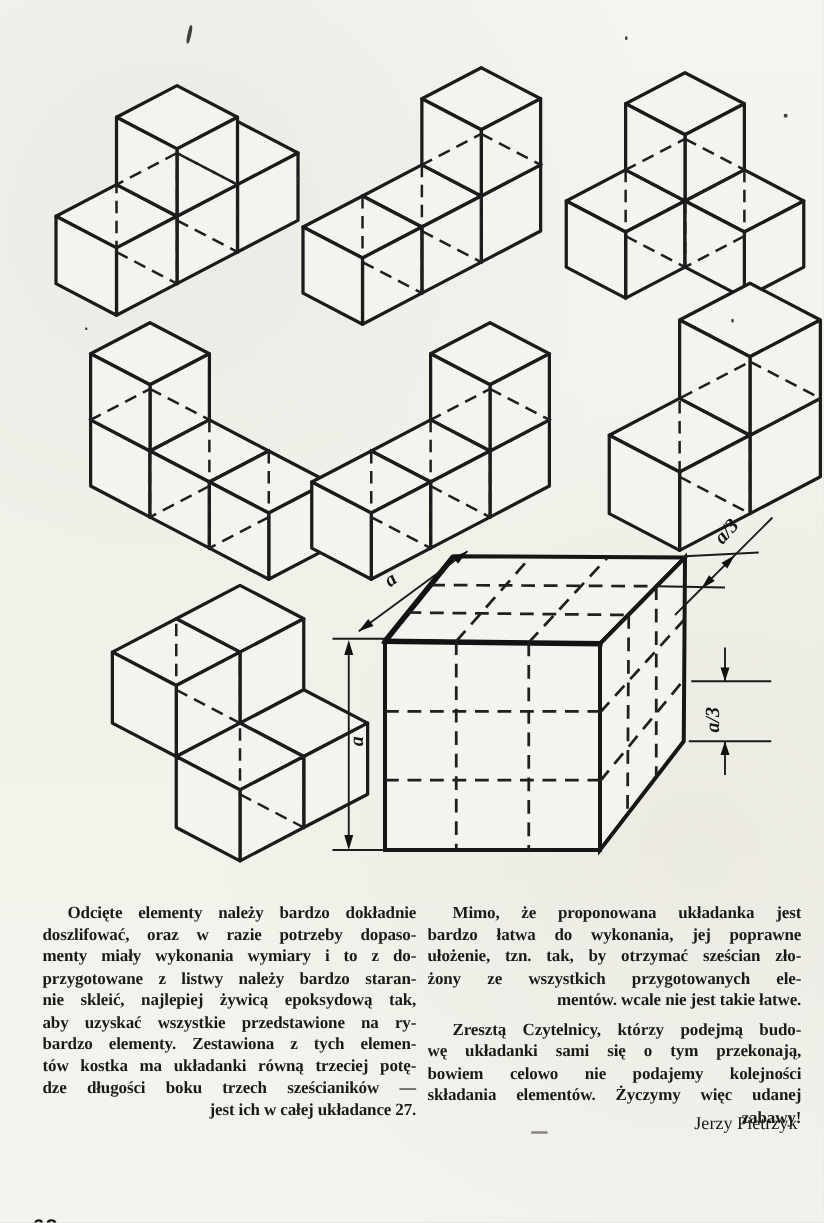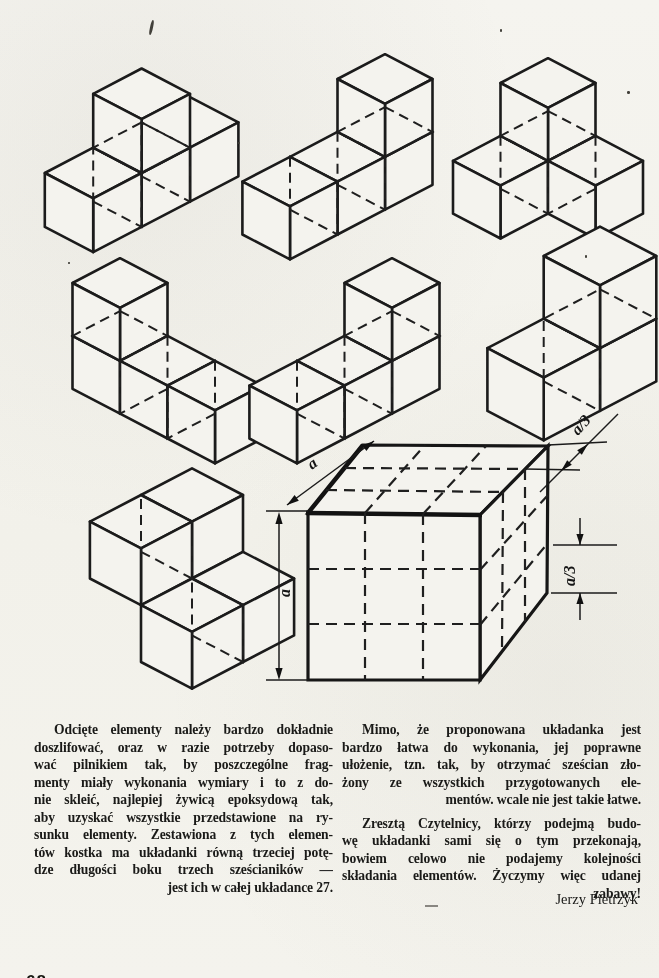--- a/index.html
+++ b/index.html
@@ -206,25 +206,25 @@
   <div class="speck" style="left:500px;top:29px;width:2px;height:3px;"></div>
   <div class="speck" style="left:627px;top:91px;width:3px;height:3px;"></div>
   <div class="speck" style="left:238px;top:142px;width:2px;height:2px;"></div>
   <div class="speck" style="left:68px;top:262px;width:2px;height:2px;"></div>
   <div class="speck" style="left:585px;top:255px;width:2px;height:3px;"></div>
   <div class="speck" style="left:425px;top:905px;width:13px;height:2px;border-radius:0;opacity:.6;"></div>
 
   <div class="col" style="left:34px;top:722px;">
     <div class="line indent">Odcięte elementy należy bardzo dokładnie</div>
     <div class="line">doszlifować, oraz w razie potrzeby dopaso-</div>
-    <div class="line">wać pilnikiem tak, by poszczególne frag-</div>
     <div class="line">menty miały wykonania wymiary i to z do-</div>
+    <div class="line">przygotowane z listwy należy bardzo staran-</div>
     <div class="line">nie skleić, najlepiej żywicą epoksydową tak,</div>
     <div class="line">aby uzyskać wszystkie przedstawione na ry-</div>
-    <div class="line">sunku elementy. Zestawiona z tych elemen-</div>
+    <div class="line">bardzo elementy. Zestawiona z tych elemen-</div>
     <div class="line">tów kostka ma układanki równą trzeciej potę-</div>
     <div class="line">dze długości boku trzech sześcianików —</div>
     <div class="line noj">jest ich w całej układance 27.</div>
   </div>
 
   <div class="col" style="left:342px;top:722px;">
     <div class="line indent">Mimo, że proponowana układanka jest</div>
     <div class="line">bardzo łatwa do wykonania, jej poprawne</div>
     <div class="line">ułożenie, tzn. tak, by otrzymać sześcian zło-</div>
     <div class="line">żony ze wszystkich przygotowanych ele-</div>

